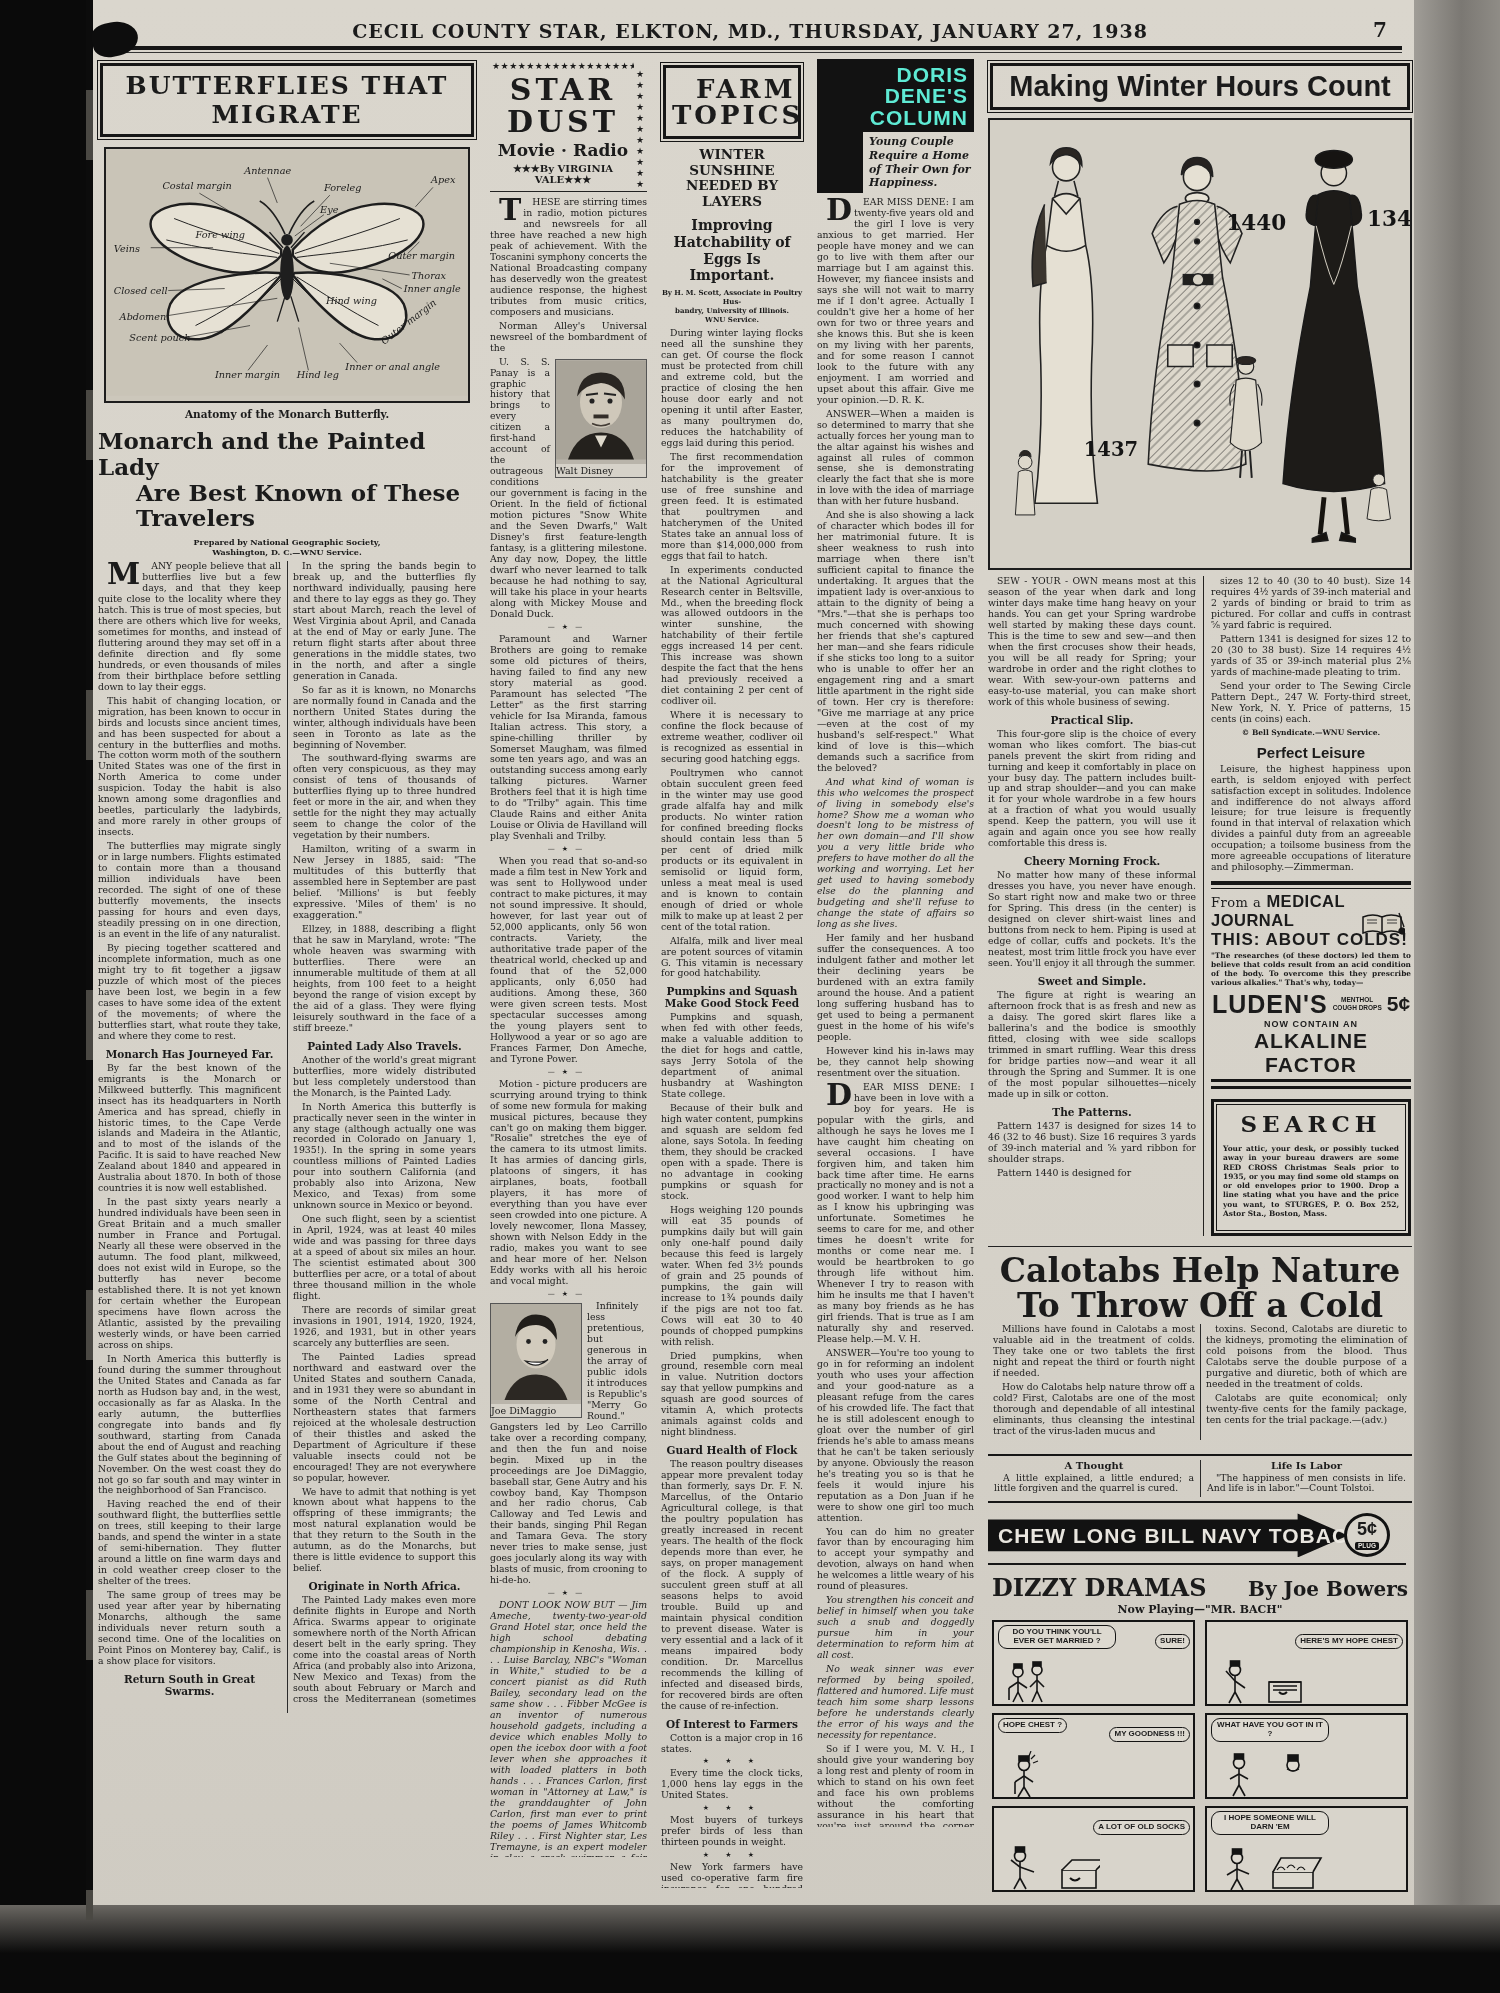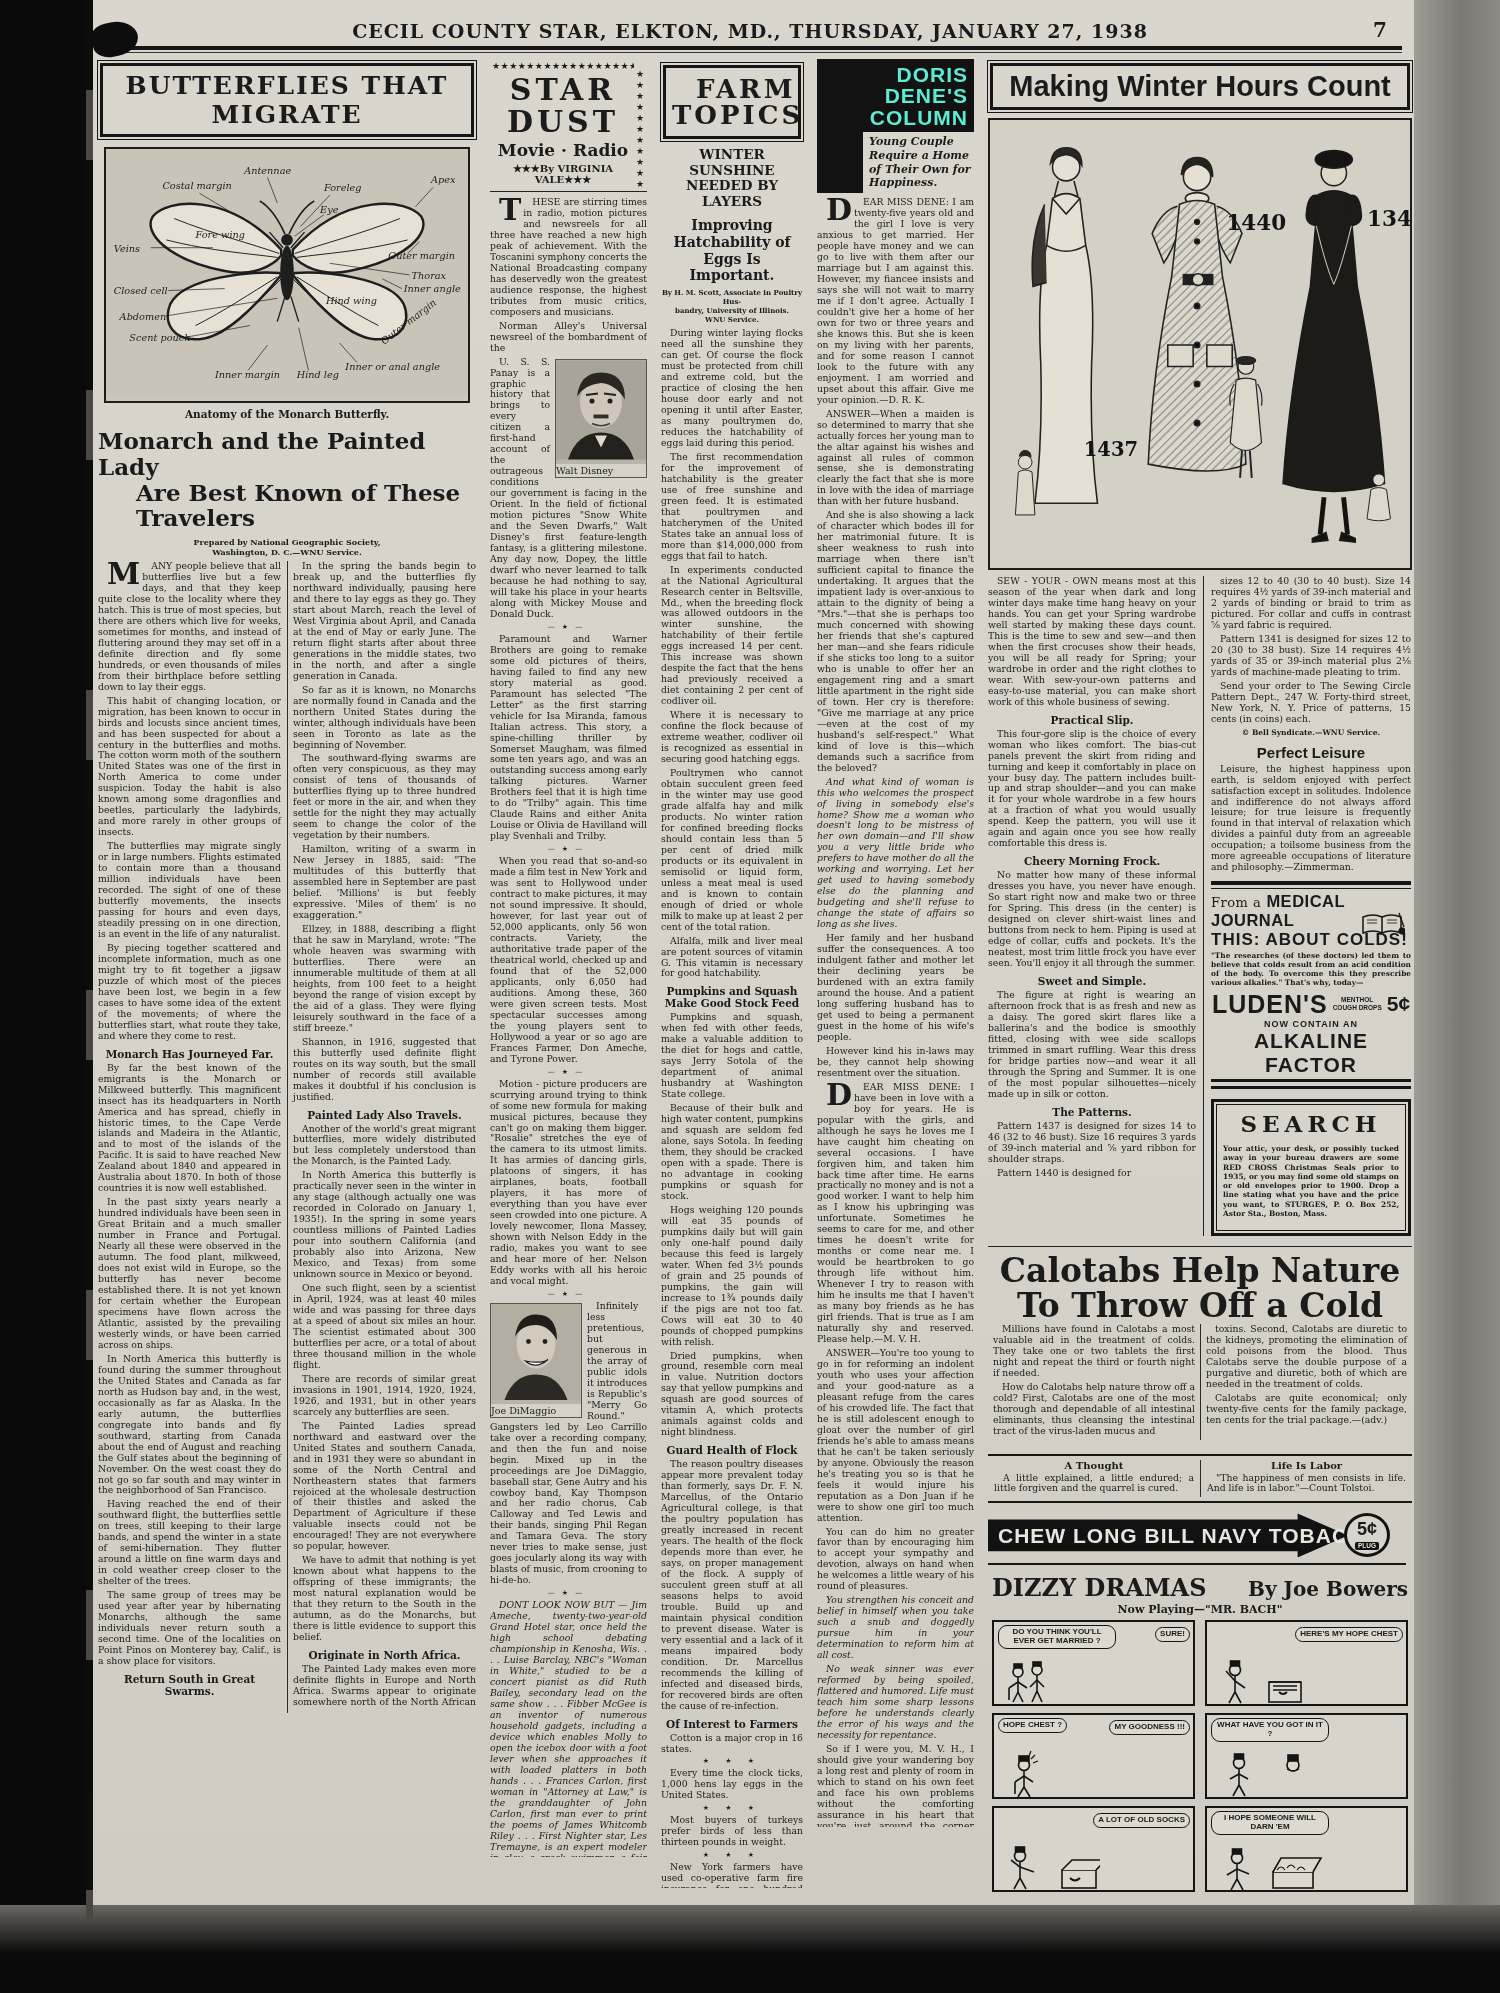--- a/index.html
+++ b/index.html
@@ -109,21 +109,21 @@
 
 .dz-head{display:flex;justify-content:space-between;align-items:baseline;padding:2px 4px 0}
 .dz-t{font-weight:bold;font-size:24px}
 .dz-by{font-weight:bold;font-size:20px}
 .dz-np{text-align:center;font-weight:bold;font-size:11px;margin:1px 0 4px}
 .dz-grid{display:grid;grid-template-columns:1fr 1fr;gap:7px 10px;padding:0 4px 4px}
 .panel{border:2px solid #141414;height:86px;position:relative;background:#d8d4cb;overflow:hidden}
 .bub{position:absolute;border:1.5px solid #141414;border-radius:9px;background:#ddd9d0;font-family:"Liberation Sans",sans-serif;font-weight:bold;font-size:8px;line-height:1.12;padding:2px 4px;max-width:118px;text-align:center}
 .bub:empty{display:none}
 .bub.b1{left:4px;top:3px}
-.bub.b2{right:3px;top:5px}
+.bub.b2{right:3px;top:12px}
 .pfig{position:absolute;left:10px;bottom:0}
 svg text{font-family:"DejaVu Serif",serif}
 </style>
 </head>
 <body>
 
 <div class="scan">
  <div class="paper">
 
   <header class="mast">
@@ -213,21 +213,20 @@
             <p class="b-p">In the past sixty years nearly a hundred individuals have been seen in Great Britain and a much smaller number in France and Portugal. Nearly all these were observed in the autumn. The food plant, milkweed, does not exist wild in Europe, so the butterfly has never become established there. It is not yet known for certain whether the European specimens have flown across the Atlantic, assisted by the prevailing westerly winds, or have been carried across on ships.</p>
             <p class="b-p">In North America this butterfly is found during the summer throughout the United States and Canada as far north as Hudson bay and, in the west, occasionally as far as Alaska. In the early autumn, the butterflies congregate into bands and fly southward, starting from Canada about the end of August and reaching the Gulf states about the beginning of November. On the west coast they do not go so far south and may winter in the neighborhood of San Francisco.</p>
             <p class="b-p">Having reached the end of their southward flight, the butterflies settle on trees, still keeping to their large bands, and spend the winter in a state of semi-hibernation. They flutter around a little on fine warm days and in cold weather creep closer to the shelter of the trees.</p>
             <p class="b-p">The same group of trees may be used year after year by hibernating Monarchs, although the same individuals never return south a second time. One of the localities on Point Pinos on Monterey bay, Calif., is a show place for visitors.</p>
             <p class="b-h">Return South in Great Swarms.</p>
             <p class="b-p">In the spring the bands begin to break up, and the butterflies fly northward individually, pausing here and there to lay eggs as they go. They start about March, reach the level of West Virginia about April, and Canada at the end of May or early June. The return flight starts after about three generations in the middle states, two in the north, and after a single generation in Canada.</p>
             <p class="b-p">So far as it is known, no Monarchs are normally found in Canada and the northern United States during the winter, although individuals have been seen in Toronto as late as the beginning of November.</p>
             <p class="b-p">The southward-flying swarms are often very conspicuous, as they may consist of tens of thousands of butterflies flying up to three hundred feet or more in the air, and when they settle for the night they may actually seem to change the color of the vegetation by their numbers.</p>
             <p class="b-p">Hamilton, writing of a swarm in New Jersey in 1885, said: "The multitudes of this butterfly that assembled here in September are past belief. 'Millions' is but feebly expressive. 'Miles of them' is no exaggeration."</p>
             <p class="b-p">Ellzey, in 1888, describing a flight that he saw in Maryland, wrote: "The whole heaven was swarming with butterflies. There were an innumerable multitude of them at all heights, from 100 feet to a height beyond the range of vision except by the aid of a glass. They were flying leisurely southward in the face of a stiff breeze."</p>
-            <p class="b-p">Shannon, in 1916, suggested that this butterfly used definite flight routes on its way south, but the small number of records still available makes it doubtful if his conclusion is justified.</p>
             <p class="b-h">Painted Lady Also Travels.</p>
             <p class="b-p">Another of the world's great migrant butterflies, more widely distributed but less completely understood than the Monarch, is the Painted Lady.</p>
             <p class="b-p">In North America this butterfly is practically never seen in the winter in any stage (although actually one was recorded in Colorado on January 1, 1935!). In the spring in some years countless millions of Painted Ladies pour into southern California (and probably also into Arizona, New Mexico, and Texas) from some unknown source in Mexico or beyond.</p>
             <p class="b-p">One such flight, seen by a scientist in April, 1924, was at least 40 miles wide and was passing for three days at a speed of about six miles an hour. The scientist estimated about 300 butterflies per acre, or a total of about three thousand million in the whole flight.</p>
             <p class="b-p">There are records of similar great invasions in 1901, 1914, 1920, 1924, 1926, and 1931, but in other years scarcely any butterflies are seen.</p>
             <p class="b-p">The Painted Ladies spread northward and eastward over the United States and southern Canada, and in 1931 they were so abundant in some of the North Central and Northeastern states that farmers rejoiced at the wholesale destruction of their thistles and asked the Department of Agriculture if these valuable insects could not be encouraged! They are not everywhere so popular, however.</p>
             <p class="b-p">We have to admit that nothing is yet known about what happens to the offspring of these immigrants; the most natural explanation would be that they return to the South in the autumn, as do the Monarchs, but there is little evidence to support this belief.</p>
             <p class="b-h">Originate in North Africa.</p>
             <p class="b-p">The Painted Lady makes even more definite flights in Europe and North Africa. Swarms appear to originate somewhere north of the North African desert belt in the early spring. They come into the coastal areas of North Africa (and probably also into Arizona, New Mexico and Texas) from the south about February or March and cross the Mediterranean (sometimes in hundreds of thousands), and pass more or less northward through Europe. They reach England about the end of May or the beginning of June, and occasionally carry on as far as Iceland, where they have been recorded about six times in the last sixty years.</p>
           </div>

